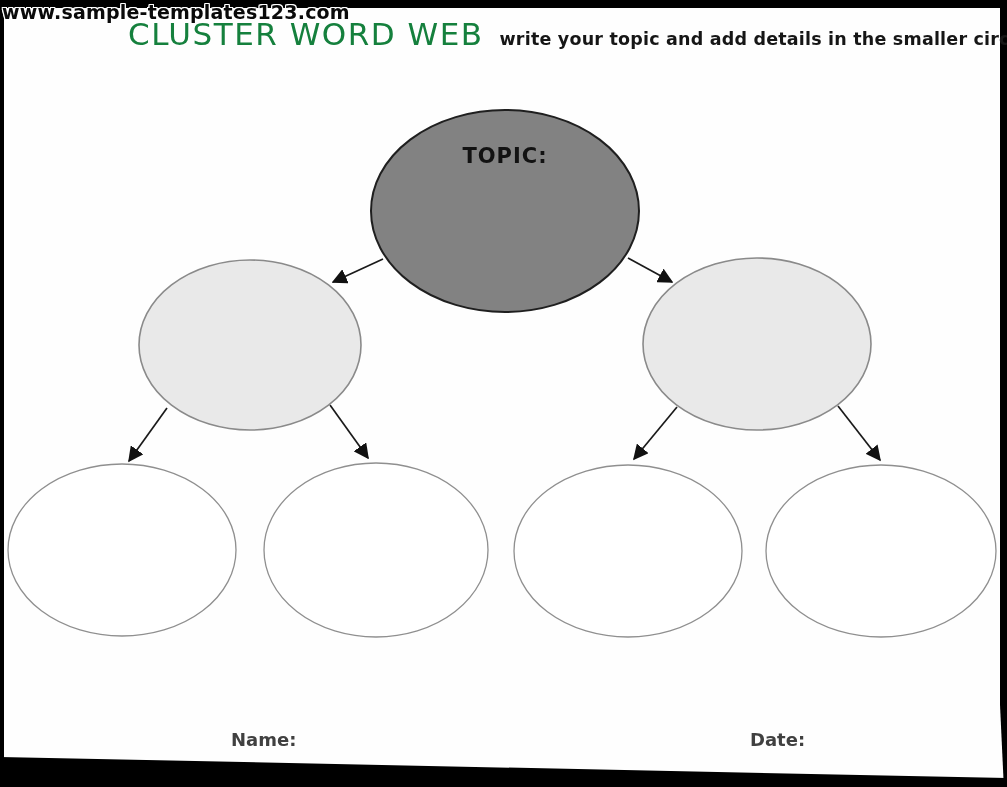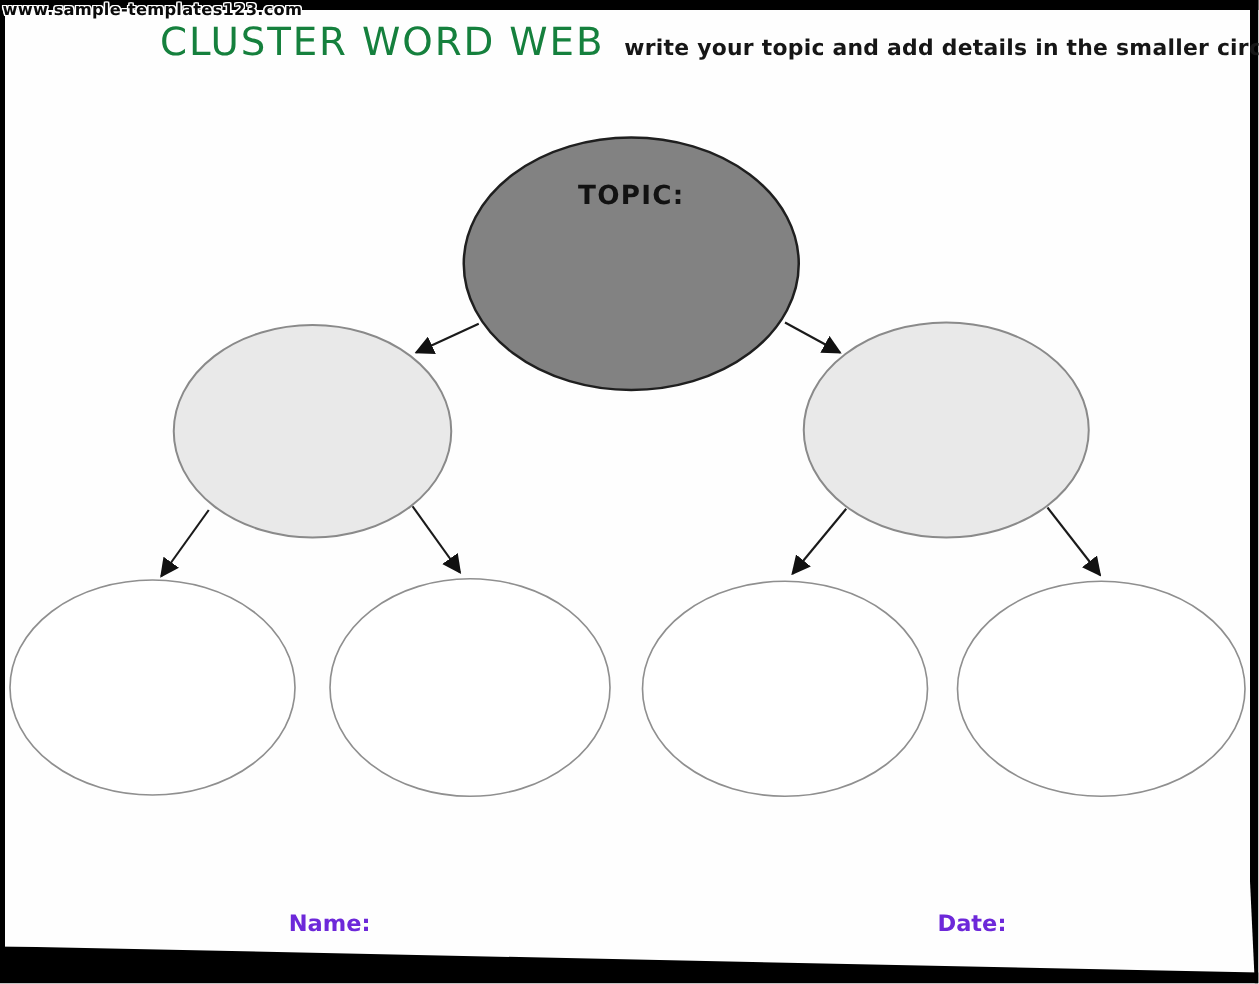--- a/index.html
+++ b/index.html
@@ -21,21 +21,21 @@
   .frame-left   { left: 0; top: 0; width: 4px; height: 770px; }
   .frame-right  { right: 0; top: 0; width: 7px; height: 787px;
                   clip-path: polygon(0 0, 100% 0, 100% 100%, 55% 100%, 0 705px); }
   .frame-bottom { left: 0; bottom: 0; width: 1007px; height: 30px;
                   clip-path: polygon(0 0, 1007px 21px, 1007px 30px, 0 30px); }
 
   .watermark {
     position: absolute;
     left: 2px;
     top: 1px;
-    font-size: 13px;
+    font-size: 19px;
     font-weight: bold;
     letter-spacing: 0.2px;
     color: #0a0a0a;
     text-shadow: -1px -1px 0 #fff, 1px -1px 0 #fff, -1px 1px 0 #fff,
                   1px 1px 0 #fff, 0 -1px 0 #fff, 0 1px 0 #fff,
                  -1px 0 0 #fff, 1px 0 0 #fff;
     white-space: nowrap;
   }
 
   .header {
@@ -68,21 +68,21 @@
     font-weight: bold;
     letter-spacing: 1px;
     fill: #121212;
   }
 
   .footer-label {
     position: absolute;
     top: 729px;
     font-size: 18px;
     font-weight: 600;
-    color: #6d28d9;
+    color: #404040;
   }
   .name-label { left: 231px; }
   .date-label { left: 750px; text-align: right; }
 </style>
 </head>
 <body>
 
 <div id="page">
 
   <div class="frame frame-top"></div>

